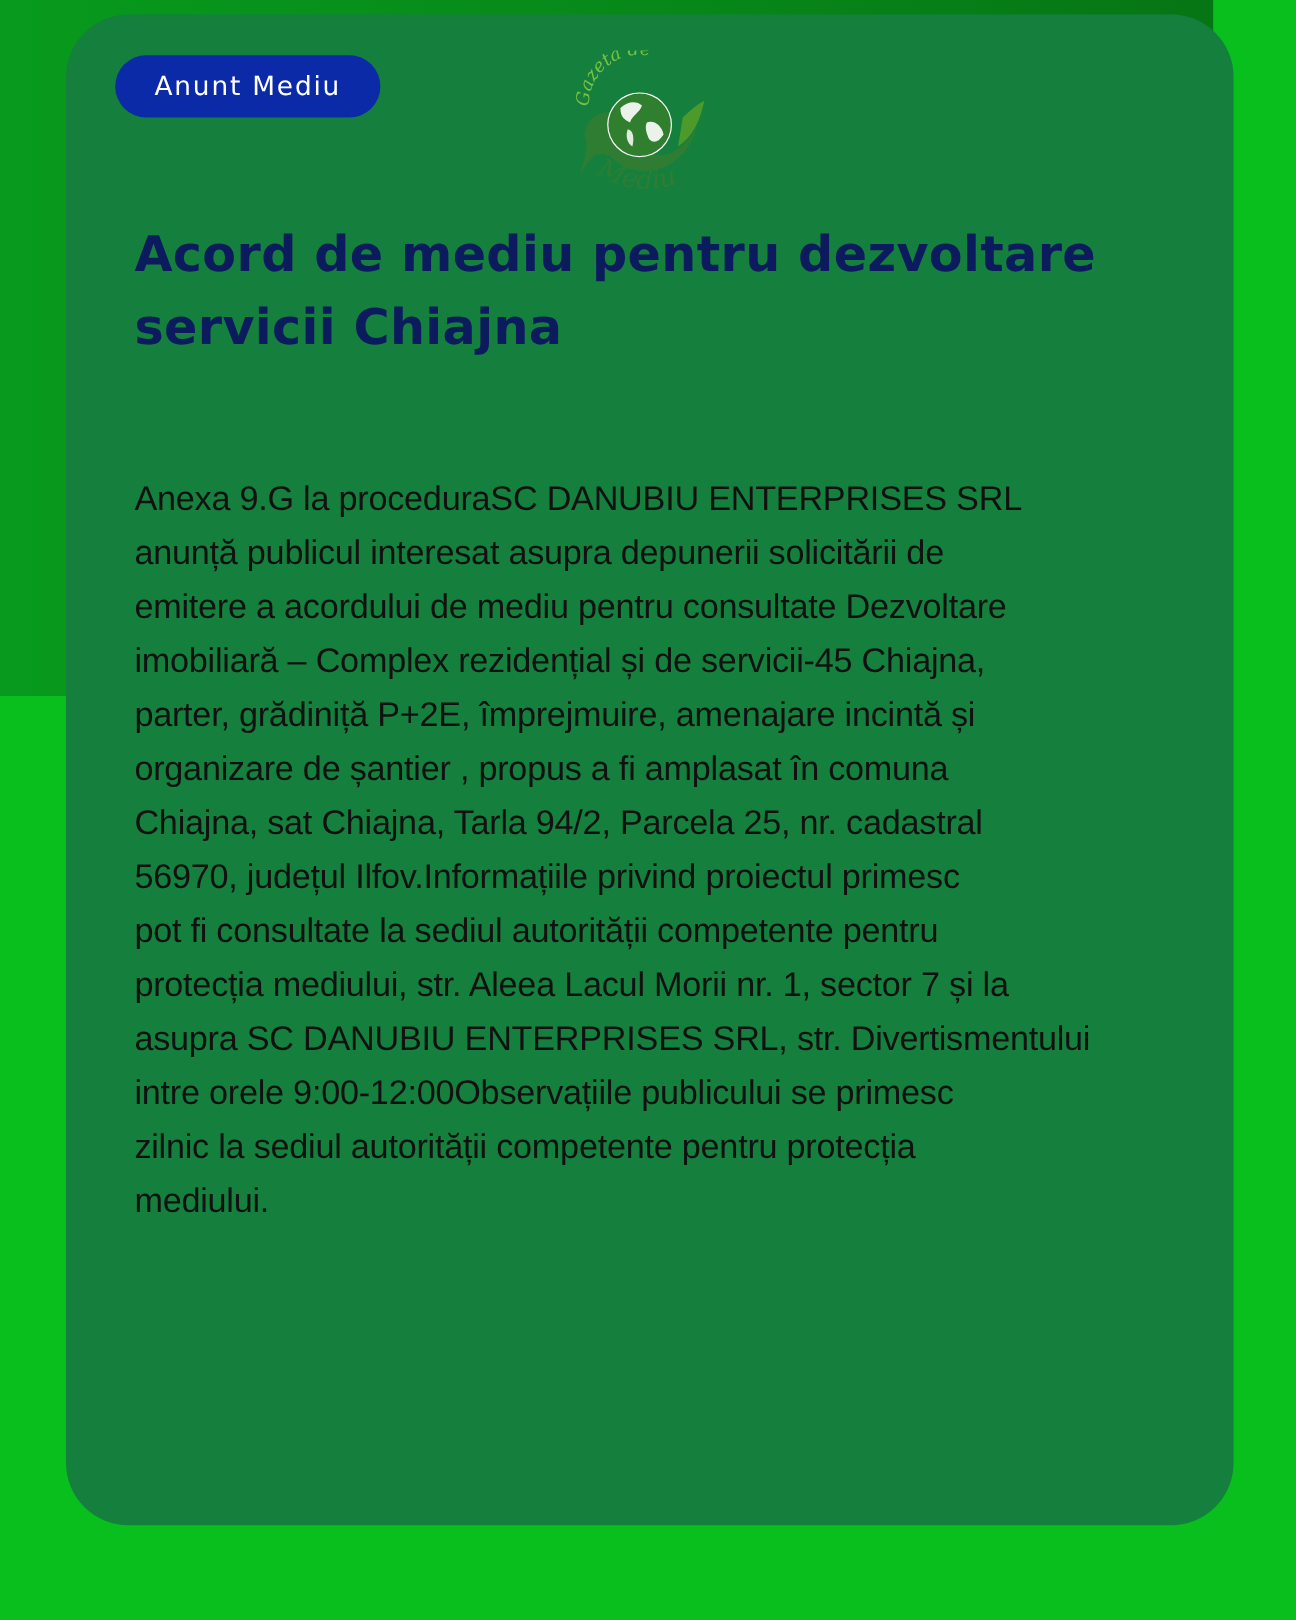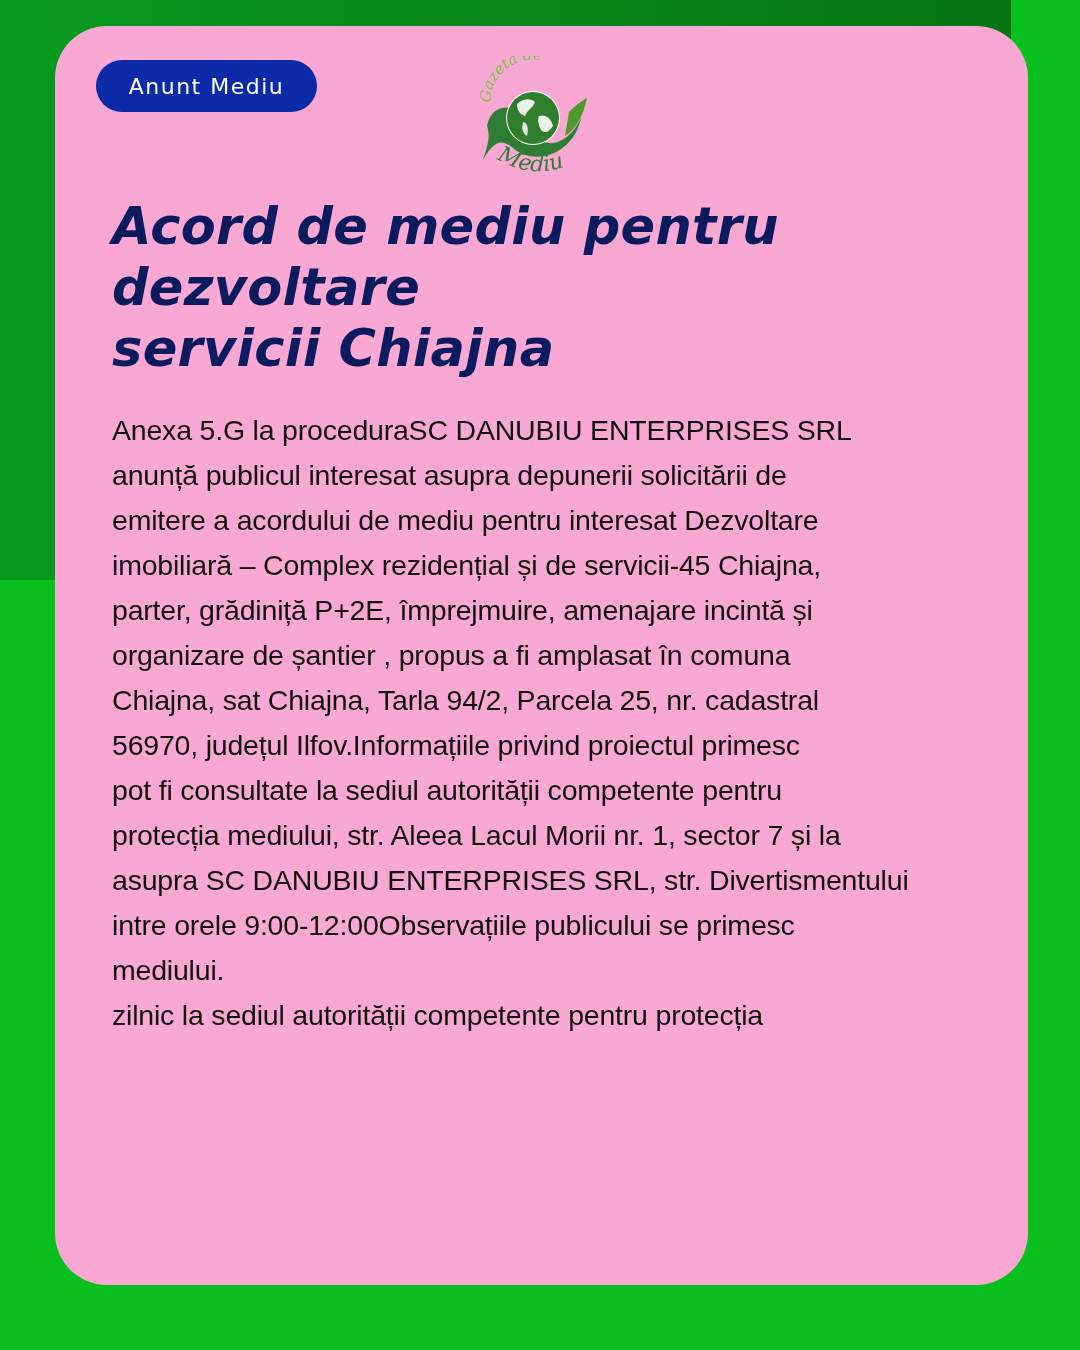--- a/index.html
+++ b/index.html
@@ -18,24 +18,24 @@
       position: absolute;
       left: 0;
       top: 0;
       width: 1011px;
       height: 580px;
       background: linear-gradient(90deg, #079a1d 0%, #078618 60%, #067514 100%);
     }
     .card {
       position: absolute;
       left: 55px;
-      top: 26px;
+      top: 12px;
       width: 973px;
       height: 1259px;
-      background: #f9a8d4;
+      background: #15803d;
       border-radius: 52px;
     }
     .badge {
       position: absolute;
       left: 41px;
       top: 34px;
       width: 221px;
       height: 52px;
       border-radius: 26px;
       background: #0a2aa8;
@@ -55,25 +55,24 @@
       height: 128px;
     }
     .title {
       position: absolute;
       left: 57px;
       top: 170px;
       width: 880px;
       margin: 0;
       font-family: "DejaVu Sans", sans-serif;
       font-weight: bold;
-      font-size: 51px;
+      font-size: 41px;
       line-height: 61px;
       color: #0c1a5e;
       letter-spacing: 0.3px;
-      font-style: italic;
     }
     .body-text {
       position: absolute;
       left: 57px;
       top: 382px;
       width: 870px;
       margin: 0;
       font-family: "Liberation Sans", sans-serif;
       font-size: 28.5px;
       line-height: 45px;
@@ -120,29 +119,29 @@
       </text>
     </svg>
   </div>
 
   <h1 class="title">
     <span style="display:block">Acord de mediu pentru dezvoltare</span>
     <span style="display:block">servicii Chiajna</span>
   </h1>
 
   <p class="body-text">
-    <span class="line">Anexa 5.G la proceduraSC DANUBIU ENTERPRISES SRL</span>
+    <span class="line">Anexa 9.G la proceduraSC DANUBIU ENTERPRISES SRL</span>
     <span class="line">anunță publicul interesat asupra depunerii solicitării de</span>
-    <span class="line">emitere a acordului de mediu pentru interesat Dezvoltare</span>
+    <span class="line">emitere a acordului de mediu pentru consultate Dezvoltare</span>
     <span class="line">imobiliară – Complex rezidențial și de servicii-45 Chiajna,</span>
     <span class="line">parter, grădiniță P+2E, împrejmuire, amenajare incintă și</span>
     <span class="line">organizare de șantier , propus a fi amplasat în comuna</span>
     <span class="line">Chiajna, sat Chiajna, Tarla 94/2, Parcela 25, nr. cadastral</span>
     <span class="line">56970, județul Ilfov.Informațiile privind proiectul primesc</span>
     <span class="line">pot fi consultate la sediul autorității competente pentru</span>
     <span class="line">protecția mediului, str. Aleea Lacul Morii nr. 1, sector 7 și la</span>
     <span class="line">asupra SC DANUBIU ENTERPRISES SRL, str. Divertismentului</span>
     <span class="line">intre orele 9:00-12:00Observațiile publicului se primesc</span>
+    <span class="line">zilnic la sediul autorității competente pentru protecția</span>
     <span class="line">mediului.</span>
-    <span class="line">zilnic la sediul autorității competente pentru protecția</span>
   </p>
 
 </div>
 
 </body></html>

